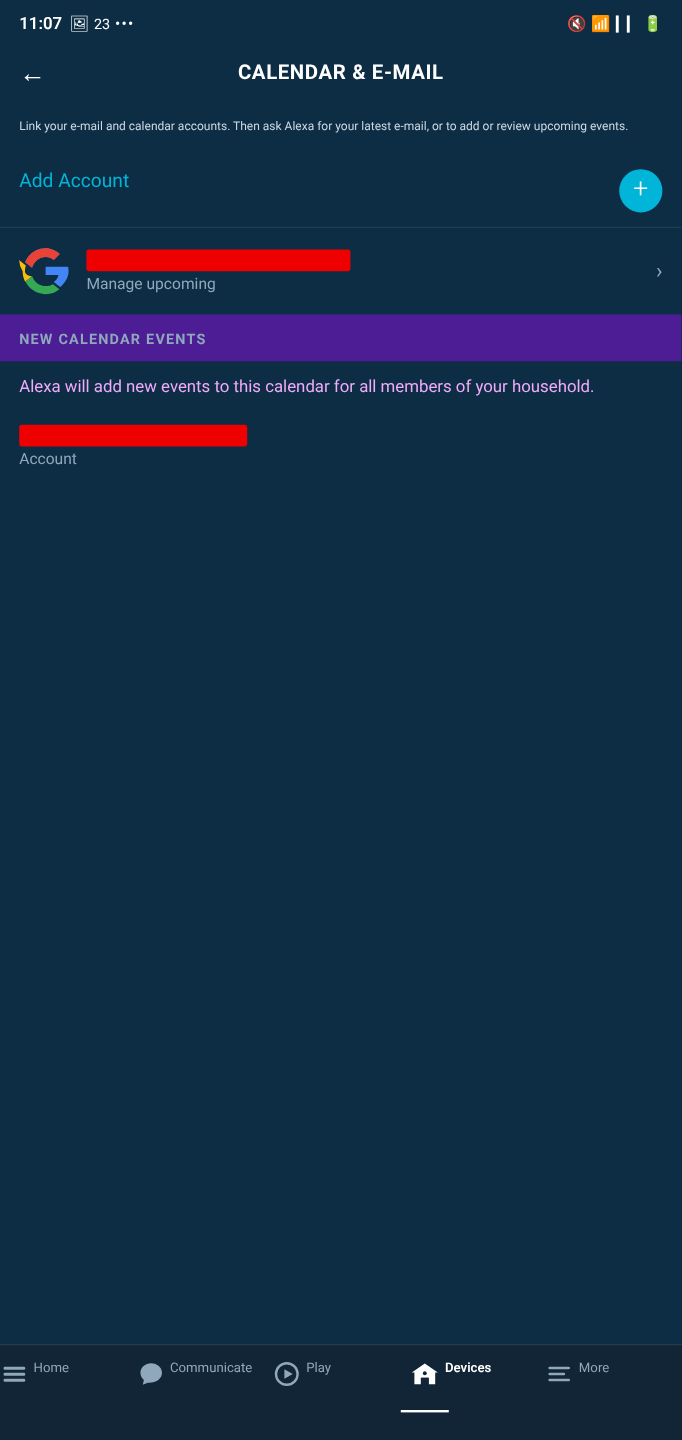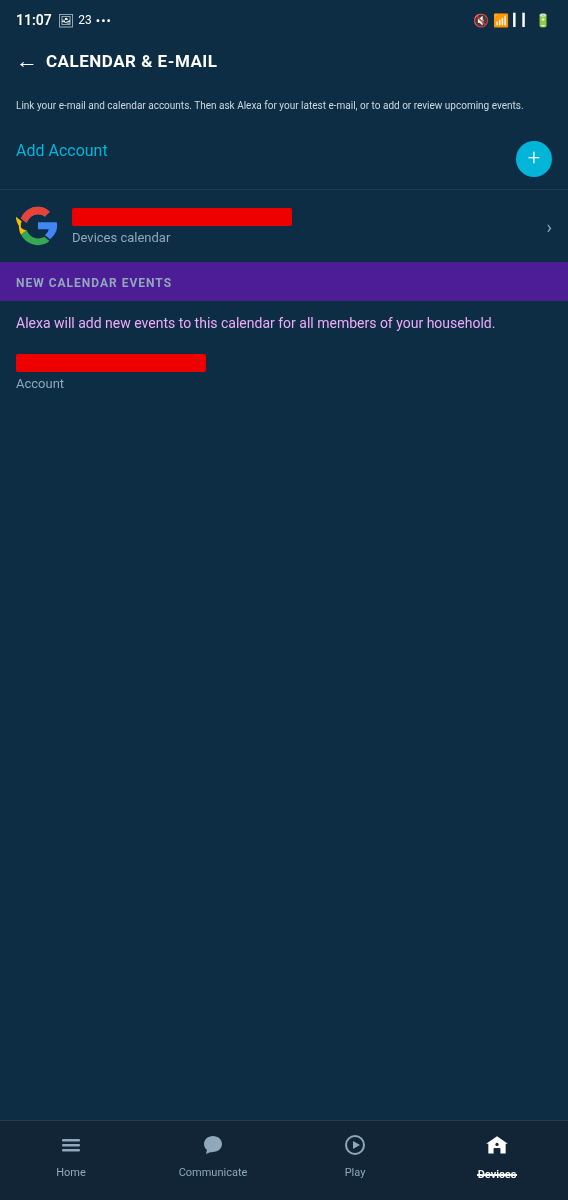--- a/index.html
+++ b/index.html
@@ -62,21 +62,21 @@
     .back-button {
       color: #ffffff;
       font-size: 22px;
       cursor: pointer;
       padding: 4px 8px 4px 0;
       flex-shrink: 0;
     }
 
     .header-title {
       flex: 1;
-      text-align: left;
+      text-align: center;
       font-size: 17px;
       font-weight: 700;
       letter-spacing: 0.5px;
       color: #ffffff;
       text-transform: uppercase;
       margin-right: 30px;
     }
 
     
     .description {
@@ -208,22 +208,22 @@
       background-color: #112536;
       display: flex;
       align-items: flex-start;
       padding-top: 10px;
       border-top: 1px solid rgba(255,255,255,0.1);
     }
 
     .nav-item {
       flex: 1;
       display: flex;
-      flex-direction: column;
-      align-items: center;
+      flex-direction: row;
+      align-items: flex-start;
       gap: 4px;
       cursor: pointer;
       padding-top: 2px;
     }
 
     .nav-icon {
       font-size: 22px;
       color: #8fa8bb;
     }
 
@@ -301,21 +301,21 @@
     <path class="g-blue" d="M23 10.6c3.3 0 5.8 1.4 7.1 2.6l5.2-5.1C32.2 5.1 27.9 3 23 3 14.9 3 8 8.1 5.2 15.2l6 4.7C12.8 14.7 17.5 10.6 23 10.6z"></path>
     <path class="g-red" d="M23 10.6c-5.5 0-10.2 4.1-11.8 9.3l-6-4.7C8 8.1 14.9 3 23 3c4.9 0 9.2 2.1 12.3 5.1l-5.2 5.1C28.8 12 26.3 10.6 23 10.6z" style="fill:#EA4335"></path>
     <path class="g-yellow" d="M5 23c0-1.7.3-3.4.8-5l-6-4.7A19.8 19.8 0 0 0 3 23c0 3.3.8 6.4 2.2 9.2l5.9-4.6C6.4 26.5 5 24.9 5 23z" style="fill:#FBBC05; transform: none"></path>
     <path class="g-green" d="M23 43c4.9 0 9-1.6 12-4.3l-5.6-4.4c-1.7 1.1-3.8 1.7-6.4 1.7-5.5 0-10.1-3.7-11.8-8.8l-5.9 4.6C8.1 37.9 15 43 23 43z" style="fill:#34A853"></path>
     <path class="g-blue" d="M43 23c0-1.3-.1-2.6-.4-3.8H23v7.2h11.2c-.5 2.5-1.9 4.6-4.1 6l5.6 4.4C39.4 33.6 43 28.8 43 23z" style="fill:#4285F4"></path>
     <circle cx="23" cy="23" r="20" fill="none"></circle>
   </svg>
 
   <div class="account-info">
     <div class="account-email-redacted"></div>
-    <div class="account-sub">Devices calendar</div>
+    <div class="account-sub">Manage upcoming</div>
   </div>
   <span class="chevron-right">›</span>
 </div>
 
 <div class="section-header">
   <span class="section-header-title">NEW CALENDAR EVENTS</span>
 </div>
 
 <p class="section-description">Alexa will add new events to this calendar for all members of your household.</p>
 
@@ -361,14 +361,24 @@
       <svg width="26" height="26" viewBox="0 0 24 24" fill="none" xmlns="http://www.w3.org/2000/svg">
         <path d="M12 3L2 10h2v9h5v-5h6v5h5v-9h2L12 3z" fill="#ffffff"></path>
         <rect x="9" y="14" width="6" height="5" rx="0.5" fill="#112536"></rect>
         <circle cx="12" cy="10.5" r="1.5" fill="#112536"></circle>
       </svg>
       <div class="devices-underline"></div>
     </span>
     <span class="nav-label active">Devices</span>
   </div>
 
+  <div class="nav-item">
+    <span class="nav-icon">
+      <svg width="24" height="24" viewBox="0 0 24 24" fill="none" xmlns="http://www.w3.org/2000/svg">
+        <rect x="3" y="6" width="18" height="2" rx="1" fill="#8fa8bb"></rect>
+        <rect x="3" y="11" width="14" height="2" rx="1" fill="#8fa8bb"></rect>
+        <rect x="3" y="16" width="18" height="2" rx="1" fill="#8fa8bb"></rect>
+      </svg>
+    </span>
+    <span class="nav-label">More</span>
+  </div>
 
 </div>
 
 </body></html>

